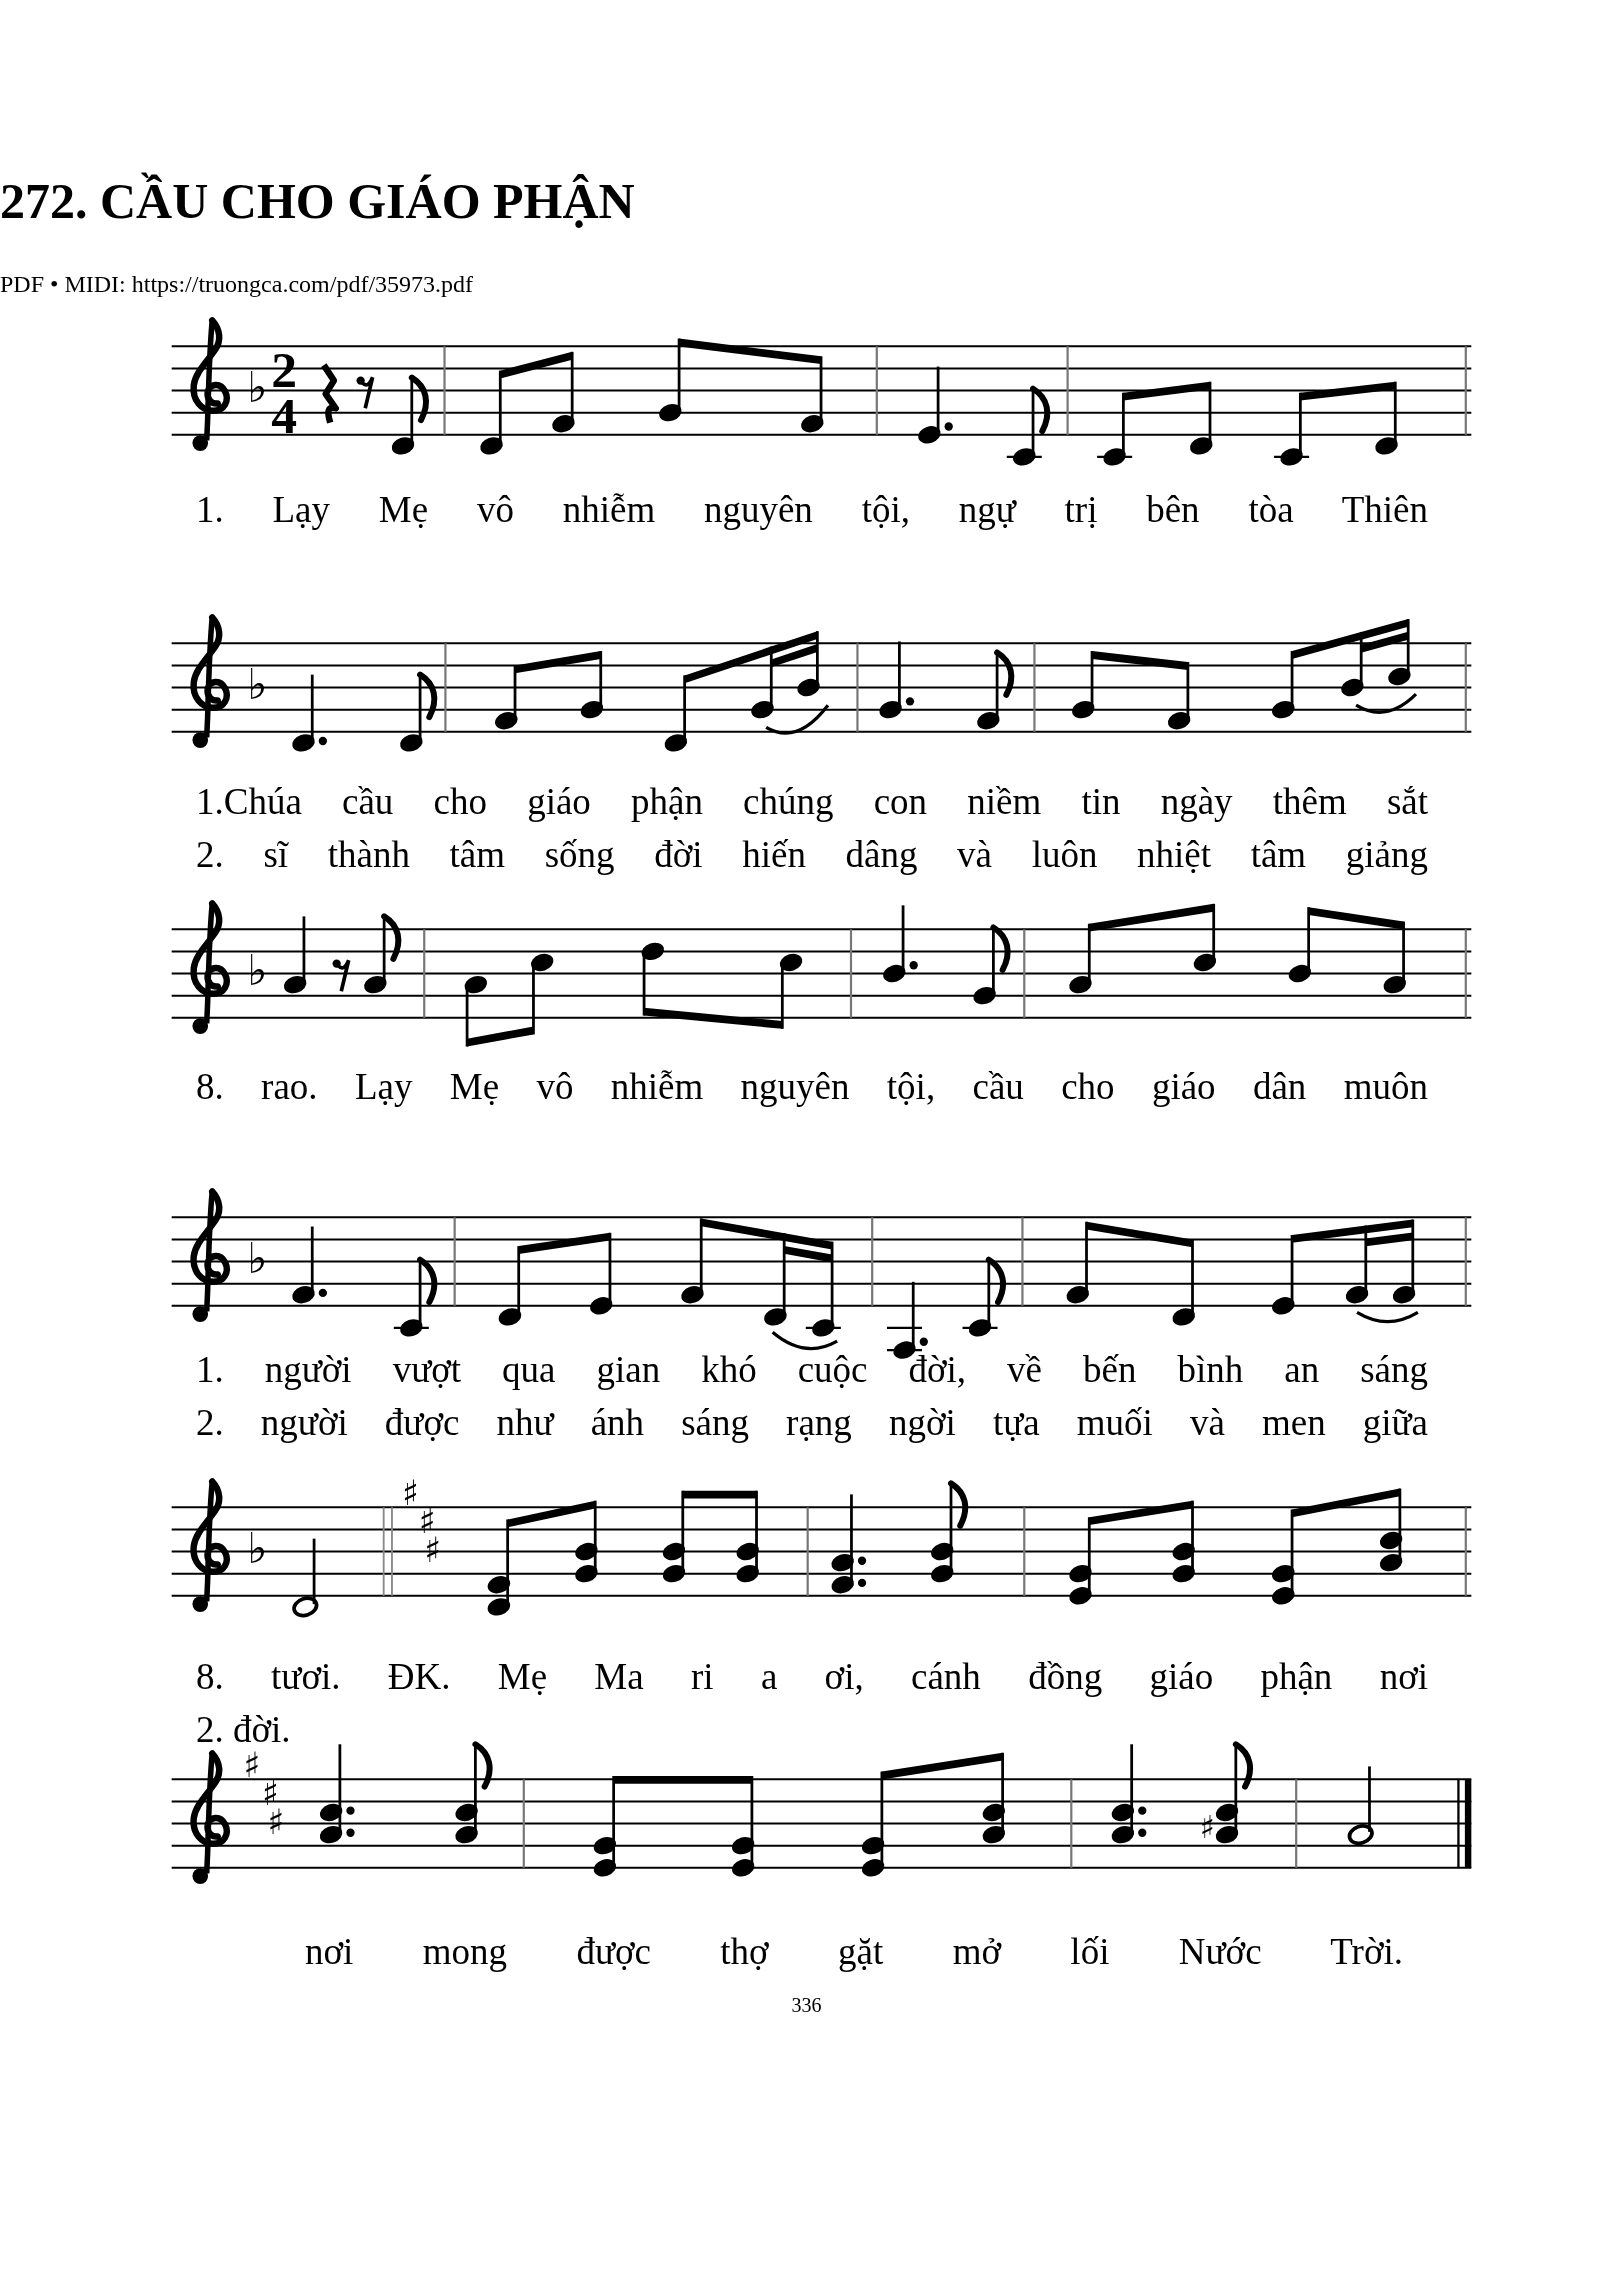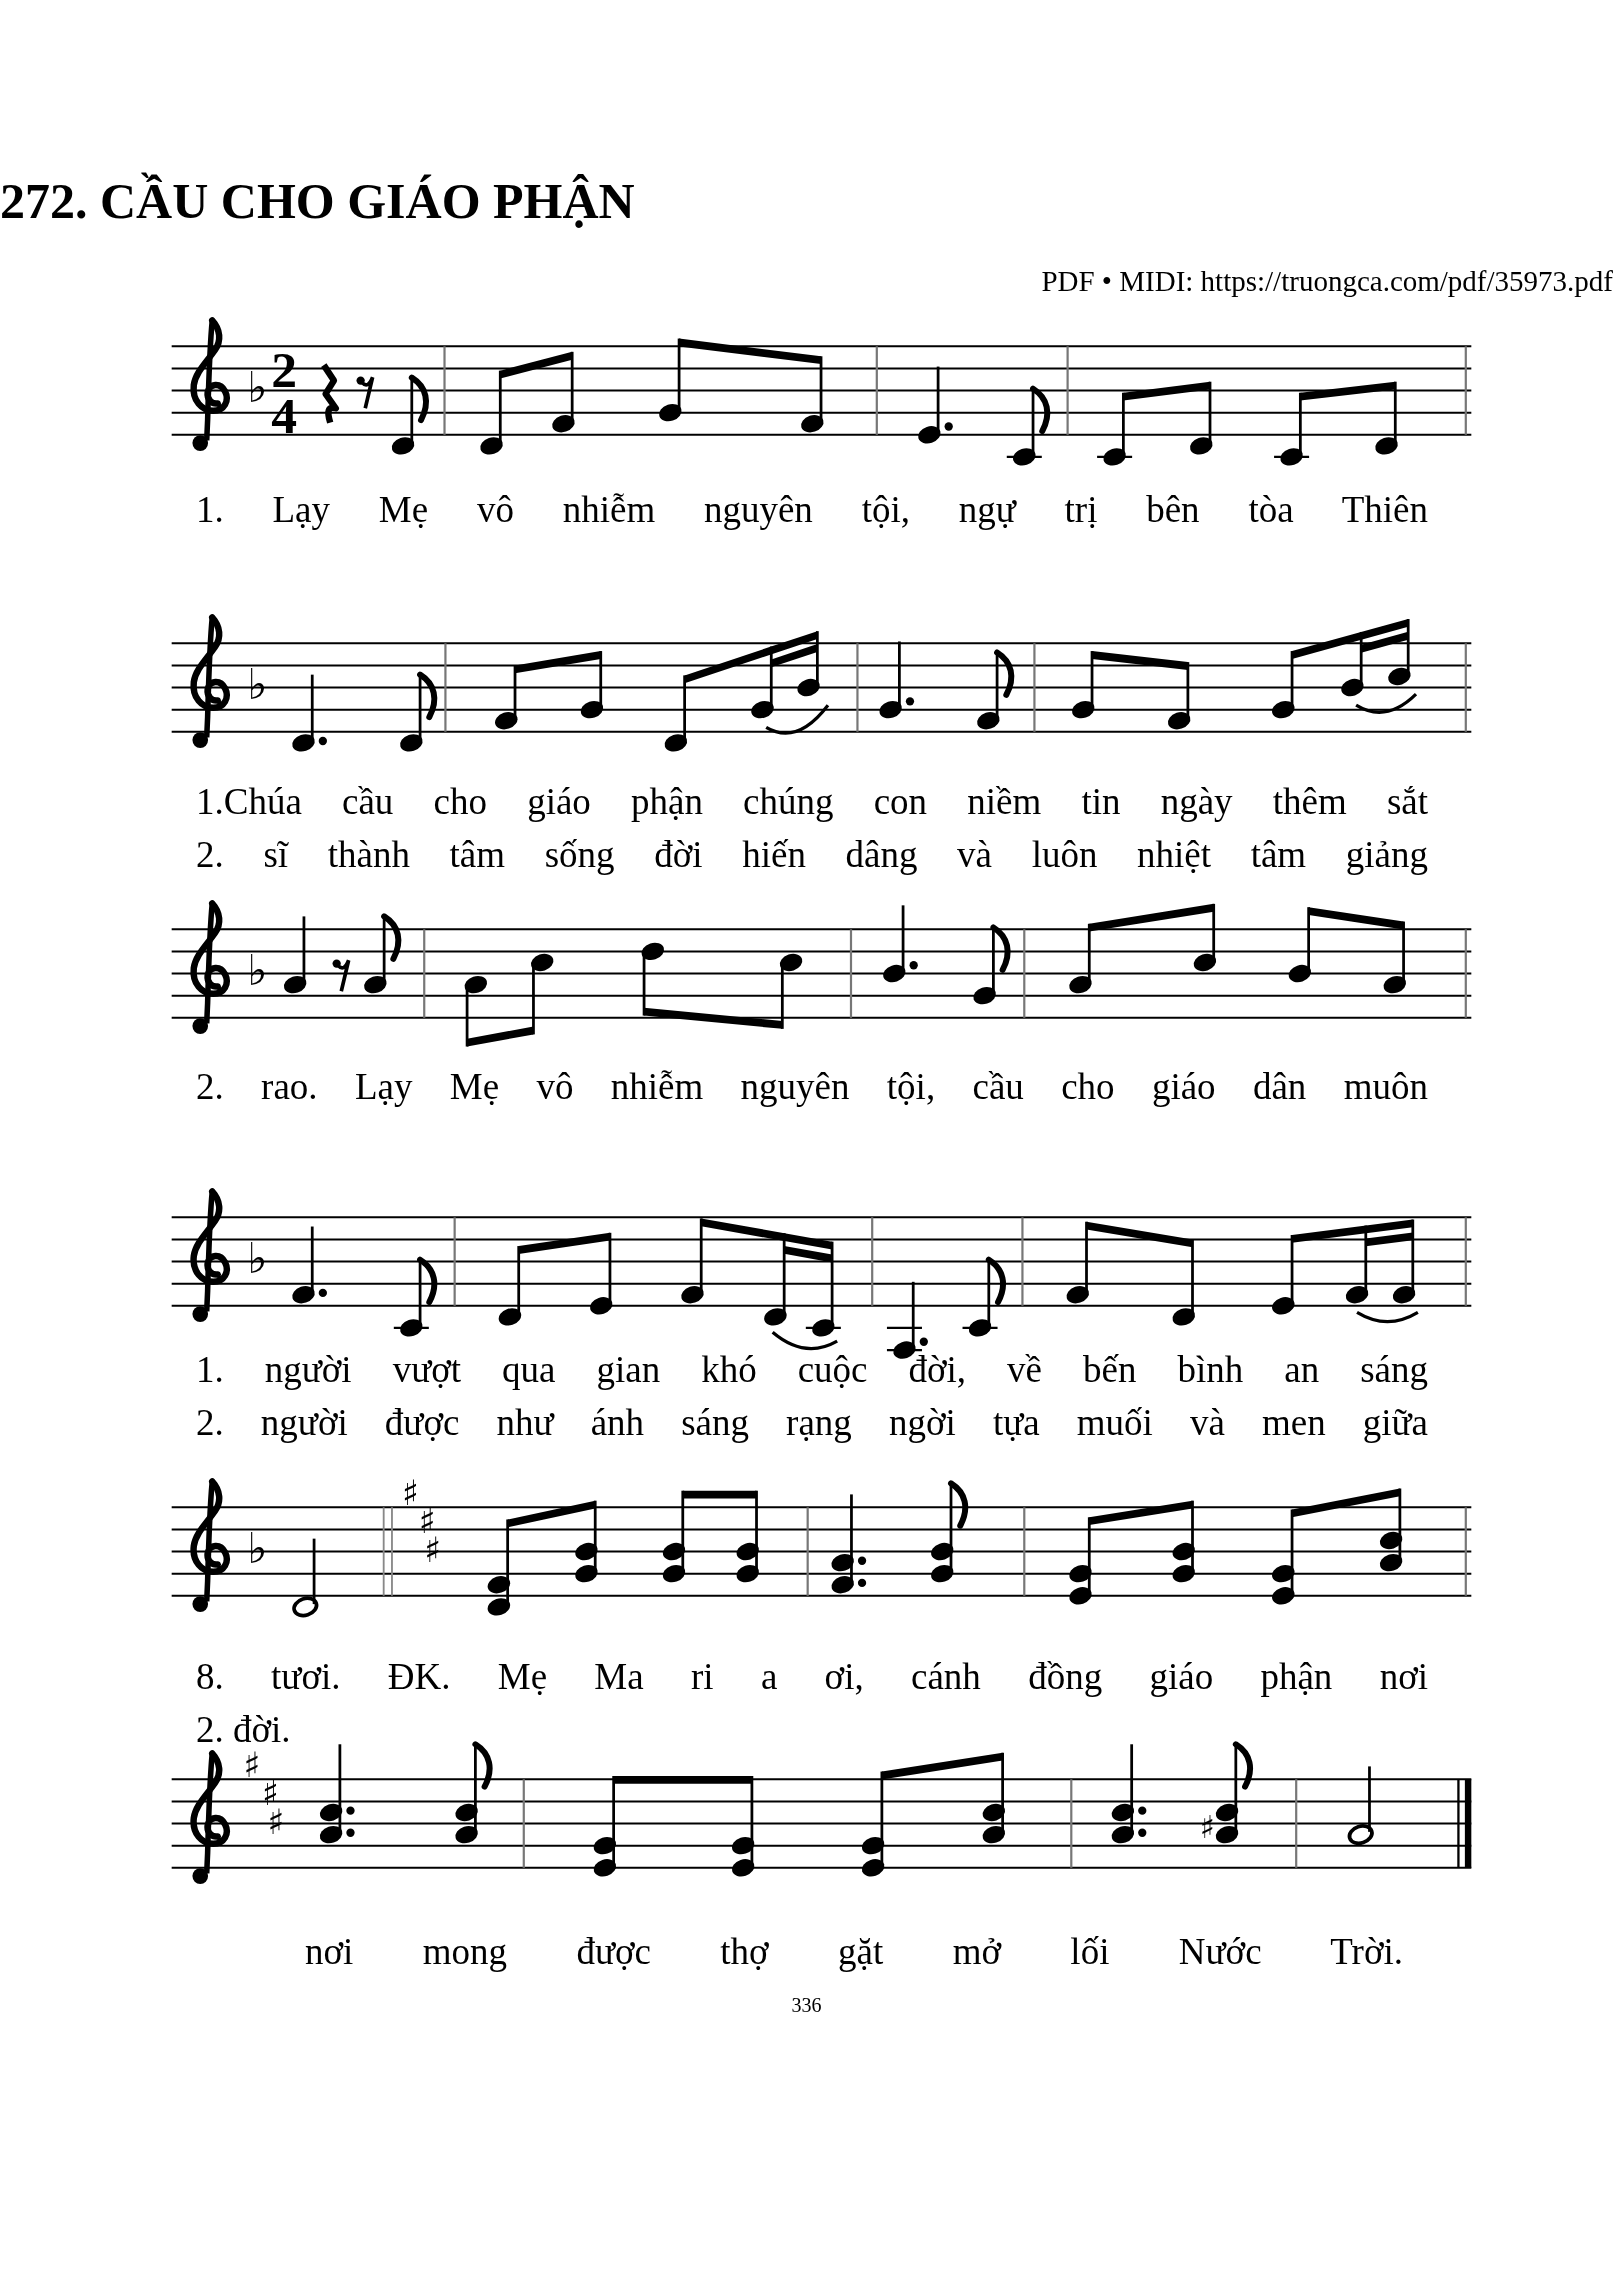--- a/index.html
+++ b/index.html
@@ -5,22 +5,22 @@
   html,body{margin:0;padding:0;}
   body{
     width:1613px;height:2289px;background:#ffffff;color:#000;
     font-family:"Liberation Serif", serif;position:relative;overflow:hidden;
   }
   .title{
     position:absolute;top:172px;left:0;width:100%;text-align:left;
     font-size:50px;font-weight:bold;letter-spacing:0px;
   }
   .subtitle{
-    position:absolute;top:265px;left:0;width:100%;text-align:right;
-    font-size:29px;
+    position:absolute;top:271px;left:0;width:100%;text-align:left;
+    font-size:24px;
   }
   .staff{
     position:absolute;left:171px;width:1301px;height:212px;overflow:visible;
   }
   .lyrics{
     position:absolute;left:196px;width:1232px;
   }
   .lyr{
     font-size:37px;line-height:53px;white-space:nowrap;
   }
@@ -201,21 +201,21 @@
       <ellipse cx="986" cy="120" rx="12.5" ry="9" transform="rotate(-18 986 120)" fill="#000"></ellipse>
       <line x1="995.5" y1="117" x2="995.5" y2="54" stroke="#000" stroke-width="3"></line>
       <ellipse cx="1121" cy="96" rx="12.5" ry="9" transform="rotate(-18 1121 96)" fill="#000"></ellipse>
       <line x1="1130.5" y1="93" x2="1130.5" y2="32.400000000000006" stroke="#000" stroke-width="3"></line>
       <ellipse cx="1224" cy="108" rx="12.5" ry="9" transform="rotate(-18 1224 108)" fill="#000"></ellipse>
       <line x1="1233.5" y1="105" x2="1233.5" y2="36" stroke="#000" stroke-width="3"></line>
       <ellipse cx="1327" cy="120" rx="12.5" ry="9" transform="rotate(-18 1327 120)" fill="#000"></ellipse>
       <line x1="1336.5" y1="117" x2="1336.5" y2="51.6" stroke="#000" stroke-width="3"></line>
     </svg>
   <div class="lyrics" style="top:1060px">
-    <div class="lyr j">2. rao. Lạy Mẹ vô nhiễm nguyên tội, cầu cho giáo dân muôn</div>
+    <div class="lyr j">8. rao. Lạy Mẹ vô nhiễm nguyên tội, cầu cho giáo dân muôn</div>
   </div>
 
   <svg class="staff" style="top:1162px" viewBox="0 0 1410 230">
       <line x1="0" y1="60" x2="1410" y2="60" stroke="#000" stroke-width="2.2"></line>
       <line x1="0" y1="84" x2="1410" y2="84" stroke="#000" stroke-width="2.2"></line>
       <line x1="0" y1="108" x2="1410" y2="108" stroke="#000" stroke-width="2.2"></line>
       <line x1="0" y1="132" x2="1410" y2="132" stroke="#000" stroke-width="2.2"></line>
       <line x1="0" y1="156" x2="1410" y2="156" stroke="#000" stroke-width="2.2"></line>
       <path d="M 44 32 C 53 42 54 54 47 64 C 38 77 26 88 24 102 C 22 119 33 130 45 130 C 57 130 63 119 58 109 C 53 99 41 100 39 110 C 38 118 44 123 50 122" fill="none" stroke="#000" stroke-width="7" stroke-linecap="round"></path>
       <path d="M 44 32 C 41 62 40 105 39 140 L 38 162" fill="none" stroke="#000" stroke-width="6"></path>

